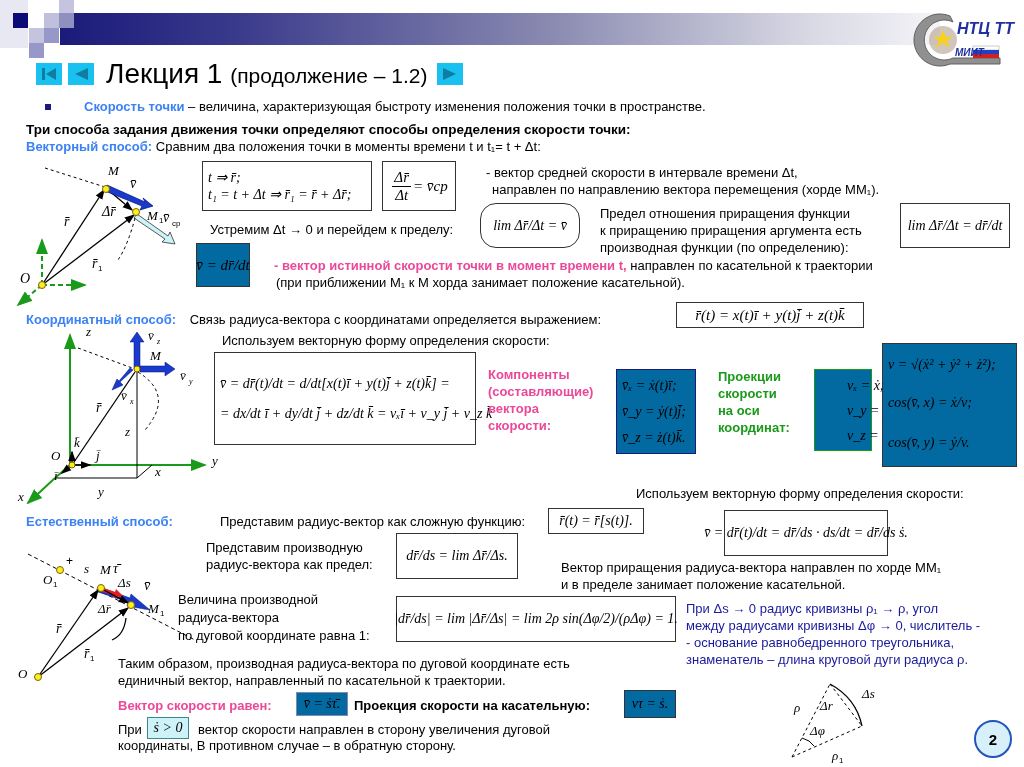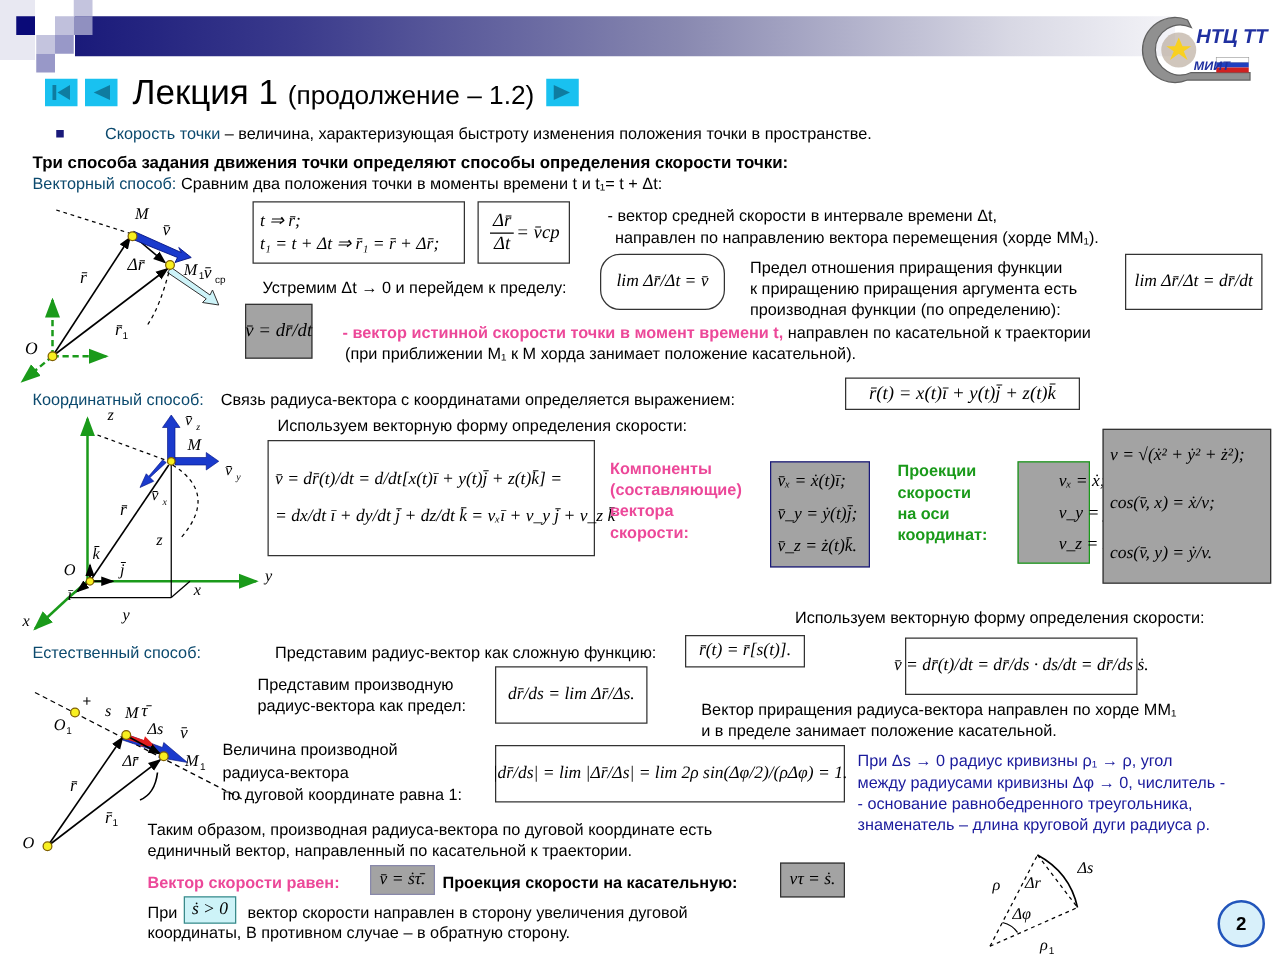--- a/index.html
+++ b/index.html
@@ -23,33 +23,33 @@
   }
   .title-row { position: absolute; left: 36px; top: 58px; height: 32px; display: flex; align-items: center; }
   .nav-btn {
     width: 26px; height: 22px; background: #19c1f0; margin-right: 6px;
     display: flex; align-items: center; justify-content: center; cursor: pointer;
   }
   .title-text { font-size: 28px; margin: 0 8px 0 6px; letter-spacing: 0px; }
   .title-text .small { font-size: 21px; }
 
   .txt { position: absolute; font-size: 13px; line-height: 16px; white-space: nowrap; }
-  .red { color: #0c4a6e; font-weight: normal; }
+  .red { color: #3b82f6; font-weight: bold; }
   .navy { color: #ec4899; font-weight: bold; }
   .green { color: #1a9a1a; font-weight: bold; }
   .blue-txt { color: #1a1a9c; }
   .bold { font-weight: bold; }
 
   .fbox {
     position: absolute; border: 1.5px solid #333; background: #fff;
     font-family: "Liberation Serif", serif; font-style: italic; font-size: 15px;
     display: flex; align-items: center; justify-content: center; padding: 2px 5px;
     white-space: nowrap;
   }
-  .yellow { background: #a3a3a3; }
+  .yellow { background: #0369a1; }
   .cyanbg { background: #cdf3f8; }
   .green-border { border-color: #1a9a1a; padding-left: 32px; }
   .frac { display: inline-flex; flex-direction: column; align-items: center; vertical-align: middle; margin: 0 2px; }
   .frac .num { border-bottom: 1px solid #000; padding: 0 2px; line-height: 17px; }
   .frac .den { padding: 0 2px; line-height: 17px; }
   .page-num {
     position: absolute; left: 974px; top: 720px; width: 38px; height: 38px;
     border: 2px solid #2255bb; border-radius: 50%; background: #d8f0fa;
     display: flex; align-items: center; justify-content: center;
     font-weight: bold; font-size: 15px;
@@ -264,21 +264,21 @@
 <div class="fbox yellow" style="left:882px;top:343px;width:135px;height:124px;flex-direction:column;align-items:flex-start;font-size:14px;">
   <div style="line-height:36px;">v = √(ẋ² + ẏ² + ż²);</div>
   <div style="line-height:40px;">cos(v̄, x) = ẋ/v;</div>
   <div style="line-height:40px;">cos(v̄, y) = ẏ/v.</div>
 </div>
 
 <div class="txt" style="left:636px;top:486px;">Используем векторную форму определения скорости:</div>
 <div class="txt red" style="left:26px;top:514px;">Естественный способ:</div>
 <div class="txt" style="left:220px;top:514px;">Представим радиус-вектор как сложную функцию:</div>
 <div class="fbox" style="left:548px;top:508px;width:96px;height:26px;font-size:14px;">r̄(t) = r̄[s(t)].</div>
-<div class="fbox" style="left:724px;top:510px;width:186px;height:46px;font-size:14px;">v̄ = dr̄(t)/dt = dr̄/ds · ds/dt = dr̄/ds ṡ.</div>
+<div class="fbox" style="left:724px;top:510px;width:164px;height:46px;font-size:14px;">v̄ = dr̄(t)/dt = dr̄/ds · ds/dt = dr̄/ds ṡ.</div>
 
 <div class="txt" style="left:206px;top:540px;">Представим производную</div>
 <div class="txt" style="left:206px;top:557px;">радиус-вектора как предел:</div>
 <div class="fbox" style="left:396px;top:533px;width:122px;height:46px;font-size:14px;">dr̄/ds = lim Δr̄/Δs.</div>
 
 <div class="txt" style="left:561px;top:560px;">Вектор приращения радиуса-вектора направлен по хорде MM₁</div>
 <div class="txt" style="left:561px;top:577px;">и в пределе занимает положение касательной.</div>
 
 <svg style="left:0;top:540px;" width="200" height="150">
   <defs>

